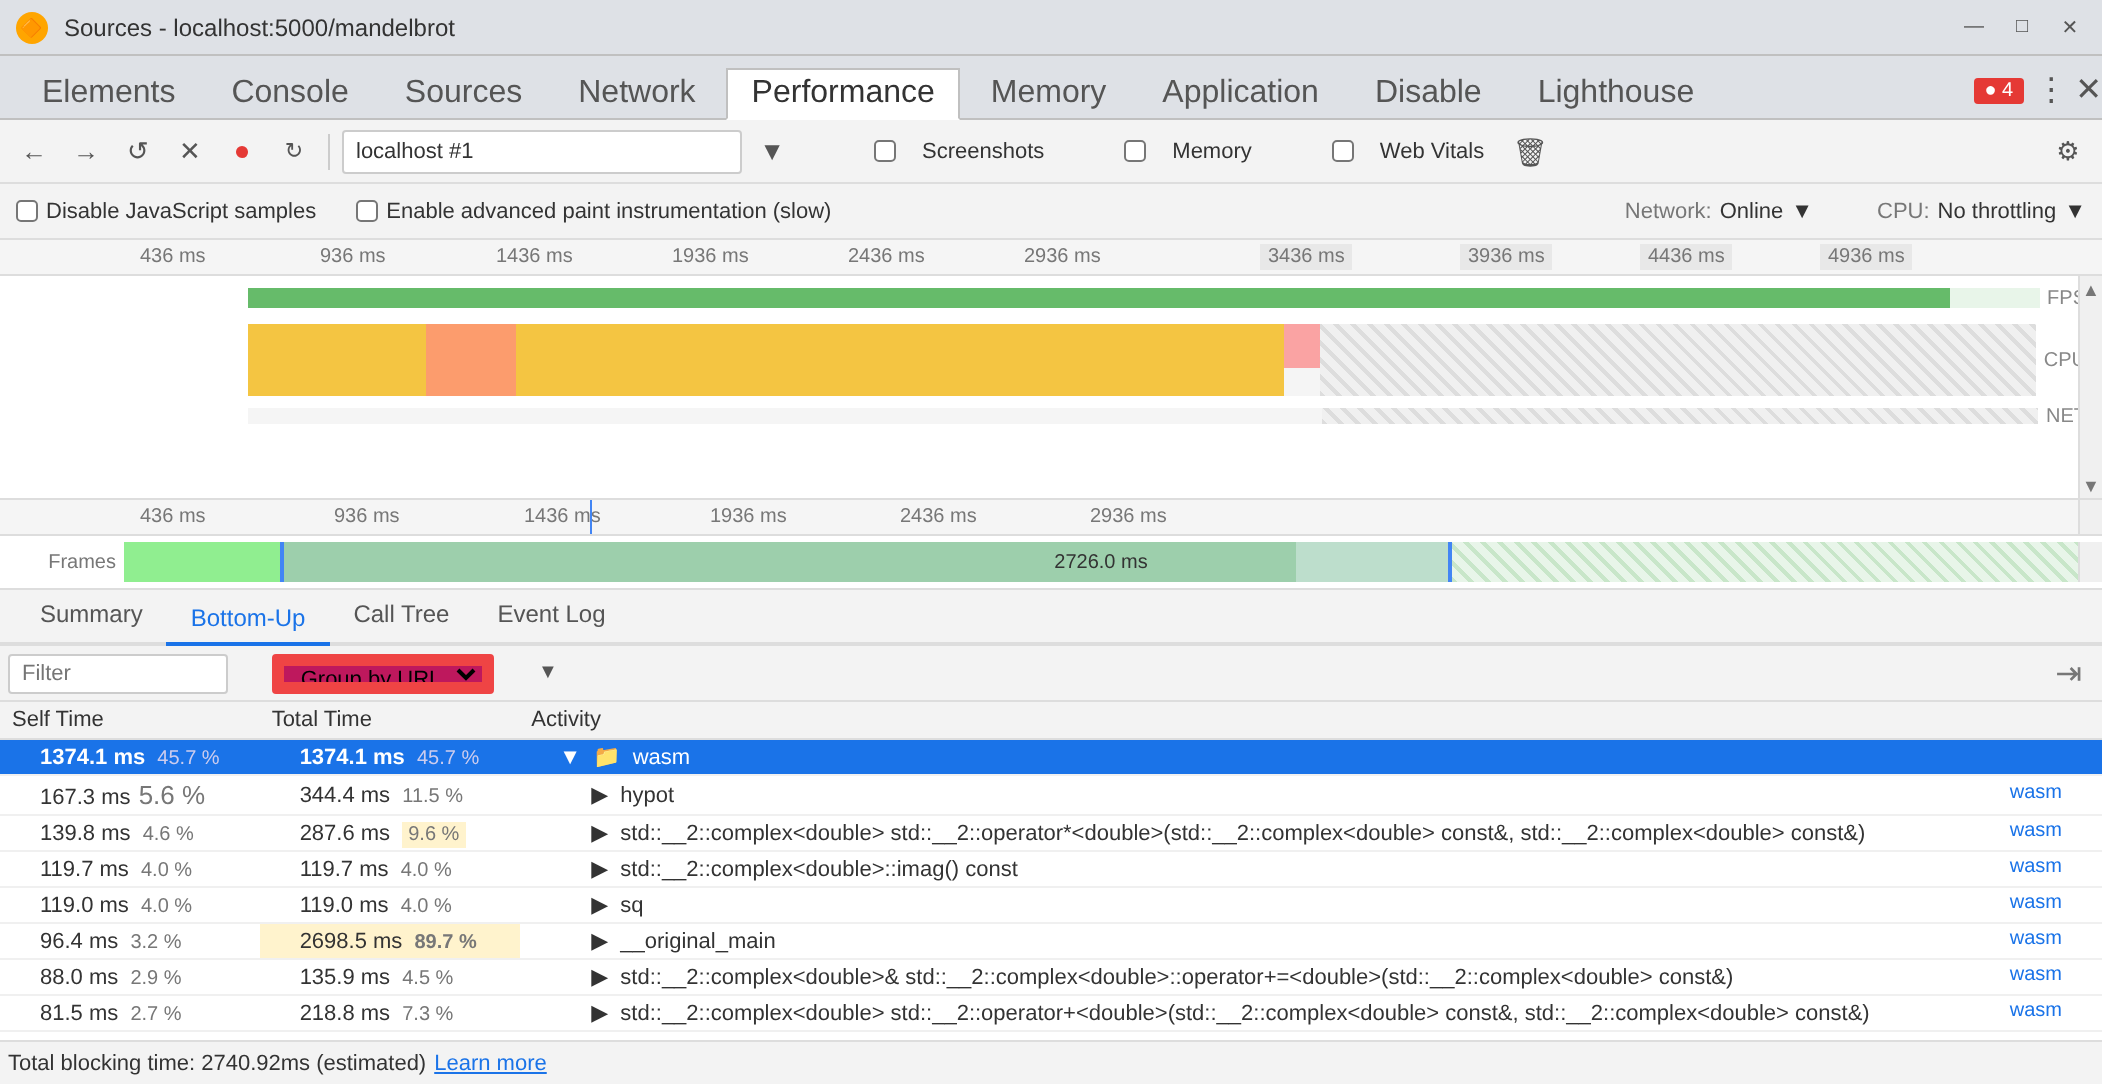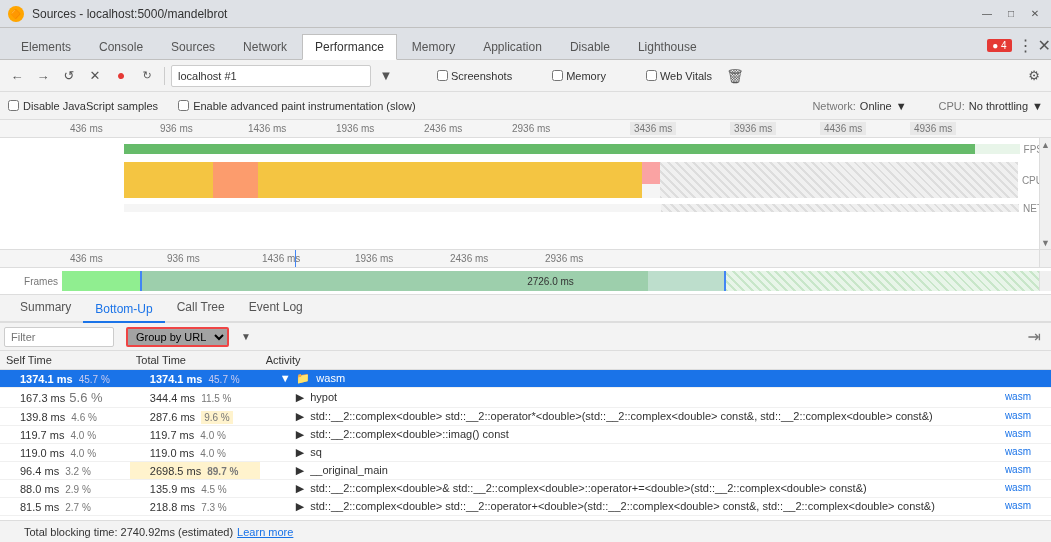--- a/index.html
+++ b/index.html
@@ -7,30 +7,30 @@
     
     
     #titlebar { height: 28px; background: #dee1e6; display: flex; align-items: center; padding: 0 8px; border-bottom: 1px solid #c0c0c0; }
     #titlebar .icon { width: 16px; height: 16px; border-radius: 50%; background: #ffa500; margin-right: 8px; display: flex; align-items: center; justify-content: center; font-size: 9px; }
     #titlebar .title { flex: 1; font-size: 12px; color: #333; }
     #titlebar .win-controls { display: flex; gap: 8px; }
     #titlebar .win-btn { width: 16px; height: 16px; display: flex; align-items: center; justify-content: center; font-size: 10px; color: #555; cursor: pointer; }
 
     
     #tabbar { height: 32px; background: #dee1e6; display: flex; align-items: flex-end; padding-left: 8px; border-bottom: 1px solid #c0c0c0; }
-    .tab { padding: 4px 12px; font-size: 12px; cursor: pointer; color: #555; border: 1px solid transparent; border-bottom: none; margin-right: 2px; height: 26px; display: flex; align-items: center; }
+    .tab { padding: 4px 12px; font-size: 16px; cursor: pointer; color: #555; border: 1px solid transparent; border-bottom: none; margin-right: 2px; height: 26px; display: flex; align-items: center; }
     .tab.active { background: #ffffff; border-color: #c0c0c0; color: #333; border-bottom: 1px solid #fff; margin-bottom: -1px; z-index: 1; }
 
     
     #toolbar { height: 32px; background: #f3f3f3; display: flex; align-items: center; padding: 0 6px; gap: 4px; border-bottom: 1px solid #ddd; }
     .tb-btn { width: 22px; height: 22px; display: flex; align-items: center; justify-content: center; border: none; background: transparent; cursor: pointer; border-radius: 2px; font-size: 13px; color: #555; }
     .tb-sep { width: 1px; height: 18px; background: #ccc; margin: 0 2px; }
     .url-bar { flex: 1; height: 22px; background: #fff; border: 1px solid #ccc; border-radius: 2px; padding: 0 6px; font-size: 11px; display: flex; align-items: center; color: #333; max-width: 200px; overflow: hidden; white-space: nowrap; }
     .checkbox-group { display: flex; align-items: center; gap: 12px; margin-left: 8px; }
-    .cb-item { display: flex; align-items: center; gap: 3px; font-size: 11px; padding-left: 28px; }
+    .cb-item { display: flex; align-items: center; gap: 13px; font-size: 11px; padding-left: 28px; }
     .cb-item input { width: 11px; height: 11px; }
     .settings-icon { margin-left: auto; }
 
     
     #optbar { height: 28px; background: #f3f3f3; display: flex; align-items: center; padding: 0 8px; border-bottom: 1px solid #ddd; gap: 20px; }
     .opt-item { display: flex; align-items: center; gap: 4px; font-size: 11px; }
     .opt-item input { width: 11px; height: 11px; }
     .network-select { display: flex; align-items: center; gap: 4px; margin-left: auto; font-size: 11px; }
     .cpu-select { display: flex; align-items: center; gap: 4px; font-size: 11px; }
 
@@ -225,23 +225,23 @@
 
 <div id="bottom-panel" style="display:flex; flex-direction:column; background:#fff; height:calc(542px - 28px - 32px - 32px - 28px - 130px - 44px);">
 
   <div id="subtabs" style="height:28px; background:#f3f3f3; display:flex; align-items:flex-end; padding-left:8px; border-bottom:2px solid #ddd;">
     <div class="subtab">Summary</div>
     <div class="subtab active" style="color:#1a73e8; border-bottom:2px solid #1a73e8; margin-bottom:-2px;">Bottom-Up</div>
     <div class="subtab">Call Tree</div>
     <div class="subtab">Event Log</div>
   </div>
 
-  <div id="filter-row" style="height:28px; background:#f3f3f3; border-bottom:1px solid #ddd; display:flex; align-items:center; padding:0 4px; gap:12px;">
+  <div id="filter-row" style="height:28px; background:#f3f3f3; border-bottom:1px solid #ddd; display:flex; align-items:center; padding:0 4px; gap:22px;">
     <input type="text" id="filter-input" placeholder="Filter" style="height: 20px; border: 1px solid rgb(204, 204, 204); border-radius: 2px; font-size: 11px; padding: 0px 6px; width: 110px;">
-    <select style="height:20px; border:2px solid #ef4444; border-radius:2px; font-size:11px; padding:0 4px; background:#a3a3a3;">
+    <select style="height:20px; border:6px solid #ef4444; border-radius:2px; font-size:11px; padding:0 4px; background:#be185d;text-align:center;">
       <option>Group by URL</option>
       <option>No Grouping</option>
     </select>
     <span style="font-size:10px; color:#555; cursor:pointer;">▼</span>
     <span style="margin-left:auto; cursor:pointer; font-size:16px; color:#777; padding:0 6px;">⇥</span>
   </div>
 
   <div id="table-container" style="overflow-y:auto; flex:1; background:#fff; position:relative;">
     <table>
       <thead>
@@ -393,16 +393,16 @@
               <span>std::__2::complex&lt;double&gt; std::__2::operator+&lt;double&gt;(std::__2::complex&lt;double&gt; const&amp;, std::__2::complex&lt;double&gt; const&amp;)</span>
             </span>
             <a href="#" style="float:right; color:#1a73e8; font-size:10px; text-decoration:none;">wasm</a>
           </td>
         </tr>
       </tbody>
     </table>
   </div>
 </div>
 
-<div id="statusbar" style="height:22px; background:#f3f3f3; border-top:1px solid #ddd; display:flex; align-items:center; padding:0 24px; font-size:11px; color:#333; position:fixed; bottom:0; width:1051px;">
+<div id="statusbar" style="height:22px; background:#f3f3f3; border-top:1px solid #ddd; display:flex; align-items:center; padding:0 4px; font-size:11px; color:#333; position:fixed; bottom:0; width:1051px;">
   <span>Total blocking time: 2740.92ms (estimated)</span>
   <a href="#" style="color:#1a73e8; cursor:pointer; text-decoration:underline; margin-left:4px;">Learn more</a>
 </div>
 
 </body></html>

